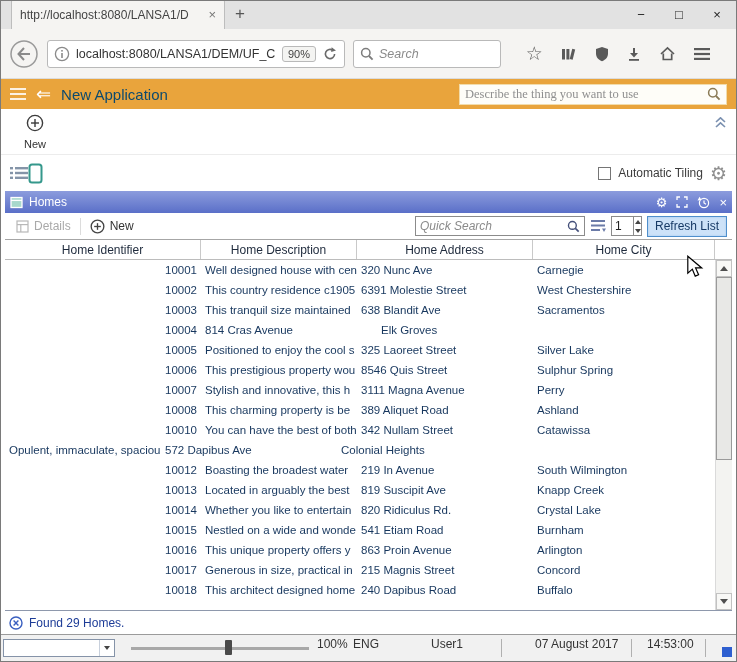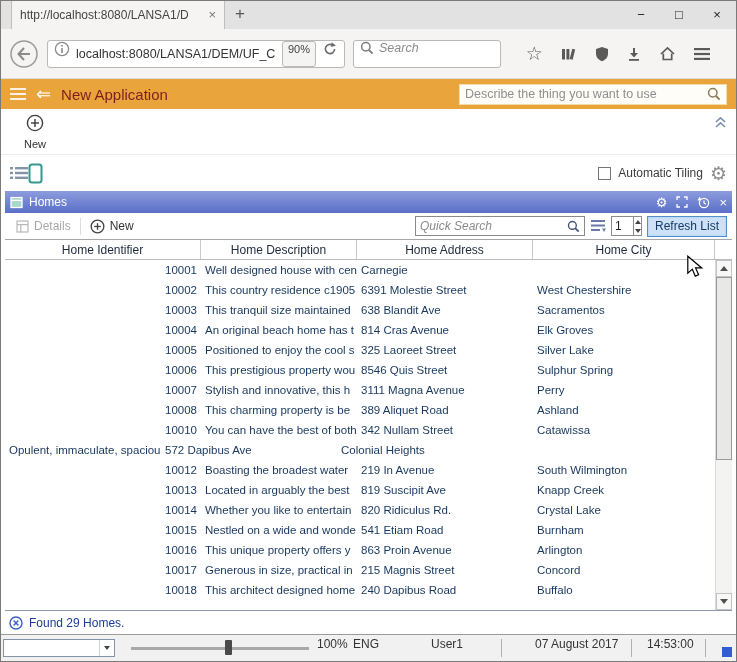--- a/index.html
+++ b/index.html
@@ -11,37 +11,37 @@
   .tab{margin-left:10px;width:214px;height:30px;background:#f5f4f2;border:1px solid #bdbdbd;border-bottom:none;border-radius:3px 3px 0 0;display:flex;align-items:center;gap:6px;padding:0 8px;font-size:12px;color:#444}
   .tab-title{flex:1;white-space:nowrap;overflow:hidden}
   .tab-close{color:#777;font-size:13px;cursor:default}
   .newtab-btn{width:30px;height:30px;display:flex;align-items:center;justify-content:center;font-size:17px;color:#555}
   .win-controls{position:absolute;top:0;right:0;display:flex}
   .win-btn{width:38px;height:27px;display:flex;align-items:center;justify-content:center;font-size:13px;color:#222}
 
   
   .navbar{height:50px;background:#f5f4f2;display:flex;align-items:center;padding:0 8px;gap:8px;flex:none;border-bottom:1px solid #dcdcdc}
   .back-btn{width:30px;height:30px;flex:none}
-  .urlbar{width:298px;height:28px;background:#fff;border:1px solid #b9b9b9;border-radius:3px;display:flex;padding:0 6px;gap:6px;flex:none}
+  .urlbar{width:298px;height:28px;background:#fff;border:1px solid #b9b9b9;border-radius:3px;display:flex;align-items:center;padding:0 6px;gap:6px;flex:none}
   .urlbar input{border:0;outline:0;flex:1;font-size:12.5px;color:#333;background:transparent;min-width:0;font-family:inherit}
   .zoom-badge{border:1px solid #b9b9b9;border-radius:3px;font-size:11px;color:#444;padding:1px 5px;background:#f4f4f2;white-space:nowrap}
-  .searchbar{width:148px;height:28px;background:#fff;border:1px solid #b9b9b9;border-radius:3px;display:flex;align-items:flex-start;padding:0 6px;gap:5px;flex:none}
+  .searchbar{width:148px;height:28px;background:#fff;border:1px solid #b9b9b9;border-radius:3px;display:flex;align-items:center;padding:0 6px;gap:5px;flex:none}
   .searchbar input{border:0;outline:0;flex:1;font-size:12.5px;color:#555;background:transparent;min-width:0;font-family:inherit}
   input::placeholder{color:#8a8a8a;font-style:italic}
   .app-search input::placeholder{font-style:normal;color:#8f8f8f}
   .nav-icons{flex:1;display:flex;justify-content:space-evenly;align-items:center}
   .star-glyph{font-size:19px;color:#5a5a5a;line-height:1}
 
   
   .app-header{height:30px;background:#e9a43c;display:flex;align-items:center;padding:0 9px;gap:10px;flex:none}
   .hamburger span{display:block;width:16px;height:2px;background:rgba(255,255,255,.85);margin:3px 0}
   .app-back{color:#fff;font-size:18px;line-height:1}
-  .app-title{color:#7f1d1d;font-size:15px}
+  .app-title{color:#0c4a6e;font-size:15px}
   .app-search{margin-left:auto;width:268px;height:21px;background:#fefdf8;border:1px solid #f2dcab;display:flex;align-items:center;padding:0 5px;gap:4px}
-  .app-search input{flex:1;border:0;outline:0;font-size:12.5px;background:transparent;min-width:0;font-family:Liberation Sans, sans-serif}
+  .app-search input{flex:1;border:0;outline:0;font-size:12.5px;background:transparent;min-width:0;font-family:Liberation Serif, serif}
 
   
   .ribbon{height:46px;background:#fff;position:relative;border-bottom:1px solid #ececec;flex:none}
   .ribbon-new{position:absolute;left:13px;top:5px;width:42px;text-align:center}
   .ribbon-new-label{font-size:11px;color:#333;margin-top:2px}
   .collapse-btn{position:absolute;right:9px;top:5px}
 
   
   .layout-bar{height:36px;background:#fff;display:flex;align-items:center;padding:0 9px;flex:none}
   .lb-right{margin-left:auto;display:flex;align-items:center;gap:7px}
@@ -309,37 +309,37 @@
       <div class="gh-cell col-desc">Home Description</div>
       <div class="gh-cell col-addr">Home Address</div>
       <div class="gh-cell col-city">Home City</div>
     </div>
 
     <div class="grid-area">
       <div class="grid-body">
           <div class="tr">
     <div class="td td-id col-id">10001</div>
     <div class="td col-desc">Well designed house with cen</div>
+    <div class="td col-addr">320 Nunc Ave</div>
     <div class="td col-city">Carnegie</div>
   </div>
           <div class="tr">
     <div class="td td-id col-id">10002</div>
     <div class="td col-desc">This country residence c1905</div>
     <div class="td col-addr">6391 Molestie Street</div>
     <div class="td col-city">West Chestershire</div>
   </div>
           <div class="tr">
     <div class="td td-id col-id">10003</div>
     <div class="td col-desc">This tranquil size maintained</div>
     <div class="td col-addr">638 Blandit Ave</div>
     <div class="td col-city">Sacramentos</div>
   </div>
           <div class="tr">
     <div class="td td-id col-id">10004</div>
-    <div class="td col-desc">An original beach home has t</div>
     <div class="td col-addr">814 Cras Avenue</div>
     <div class="td col-city">Elk Groves</div>
   </div>
           <div class="tr">
     <div class="td td-id col-id">10005</div>
     <div class="td col-desc">Positioned to enjoy the cool s</div>
     <div class="td col-addr">325 Laoreet Street</div>
     <div class="td col-city">Silver Lake</div>
   </div>
           <div class="tr">

